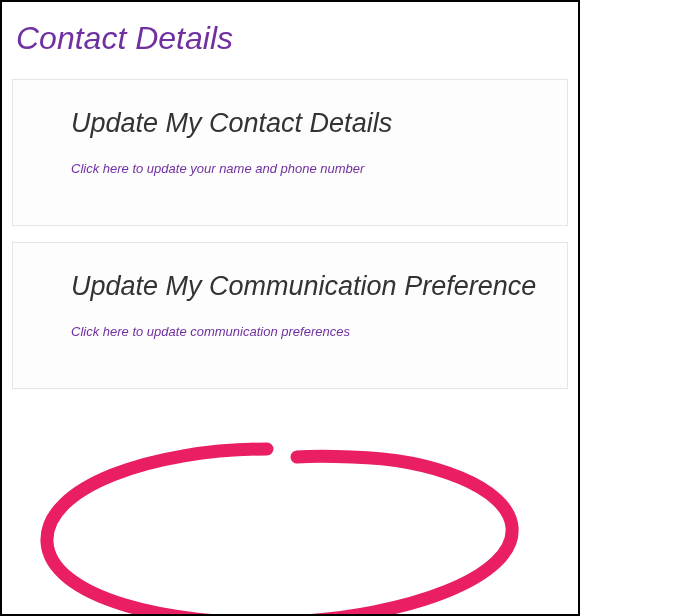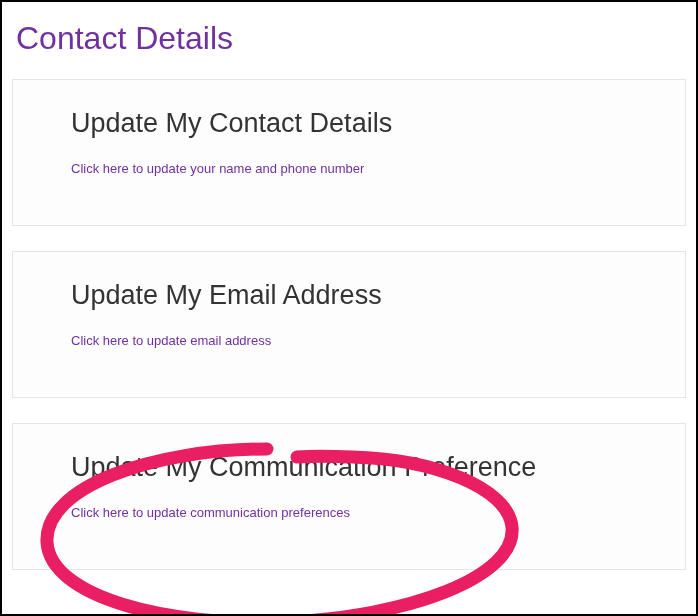--- a/index.html
+++ b/index.html
@@ -9,36 +9,37 @@
     }
     body {
       font-family: 'Segoe UI', Tahoma, Geneva, Verdana, sans-serif;
       background: #fff;
       width: 698px;
       height: 616px;
       position: relative;
     }
     .container {
       border: 2px solid #000;
-      width: 698px;
+      width: 580px;
       height: 616px;
       padding: 0;
       position: relative;
       overflow: hidden;
+      font-style: italic;
     }
     .page-title {
       color: #7030a0;
       font-size: 32px;
       font-weight: 300;
       padding: 18px 14px 22px 14px;
     }
     .card {
       background: #fdfdfd;
       border: 1px solid #e5e5e5;
-      margin: 0 10px 25px 10px;
+      margin: 0 10px 16px 10px;
       padding: 28px 0 48px 58px;
     }
     .card-title {
       color: #333;
       font-size: 27px;
       font-weight: 400;
       margin-bottom: 20px;
     }
     .card-link {
       color: #7030a0;
@@ -57,24 +58,20 @@
 <body>
 
 <div class="container">
   <h1 class="page-title">Contact Details</h1>
 
   <div class="card">
     <h2 class="card-title">Update My Contact Details</h2>
     <a class="card-link">Click here to update your name and phone number</a>
   </div>
 
-  <div class="card">
-    <h2 class="card-title">Update My Email Address</h2>
-    <a class="card-link">Click here to update email address</a>
-  </div>
 
   <div class="card">
     <h2 class="card-title">Update My Communication Preference</h2>
     <a class="card-link">Click here to update communication preferences</a>
   </div>
 
   <svg class="annotation-circle" width="540" height="200" style="left:10px; top:435px;">
     <path d="M 255 12 
              C 140 12, 32 50, 35 105 
              C 38 160, 155 190, 275 185 

